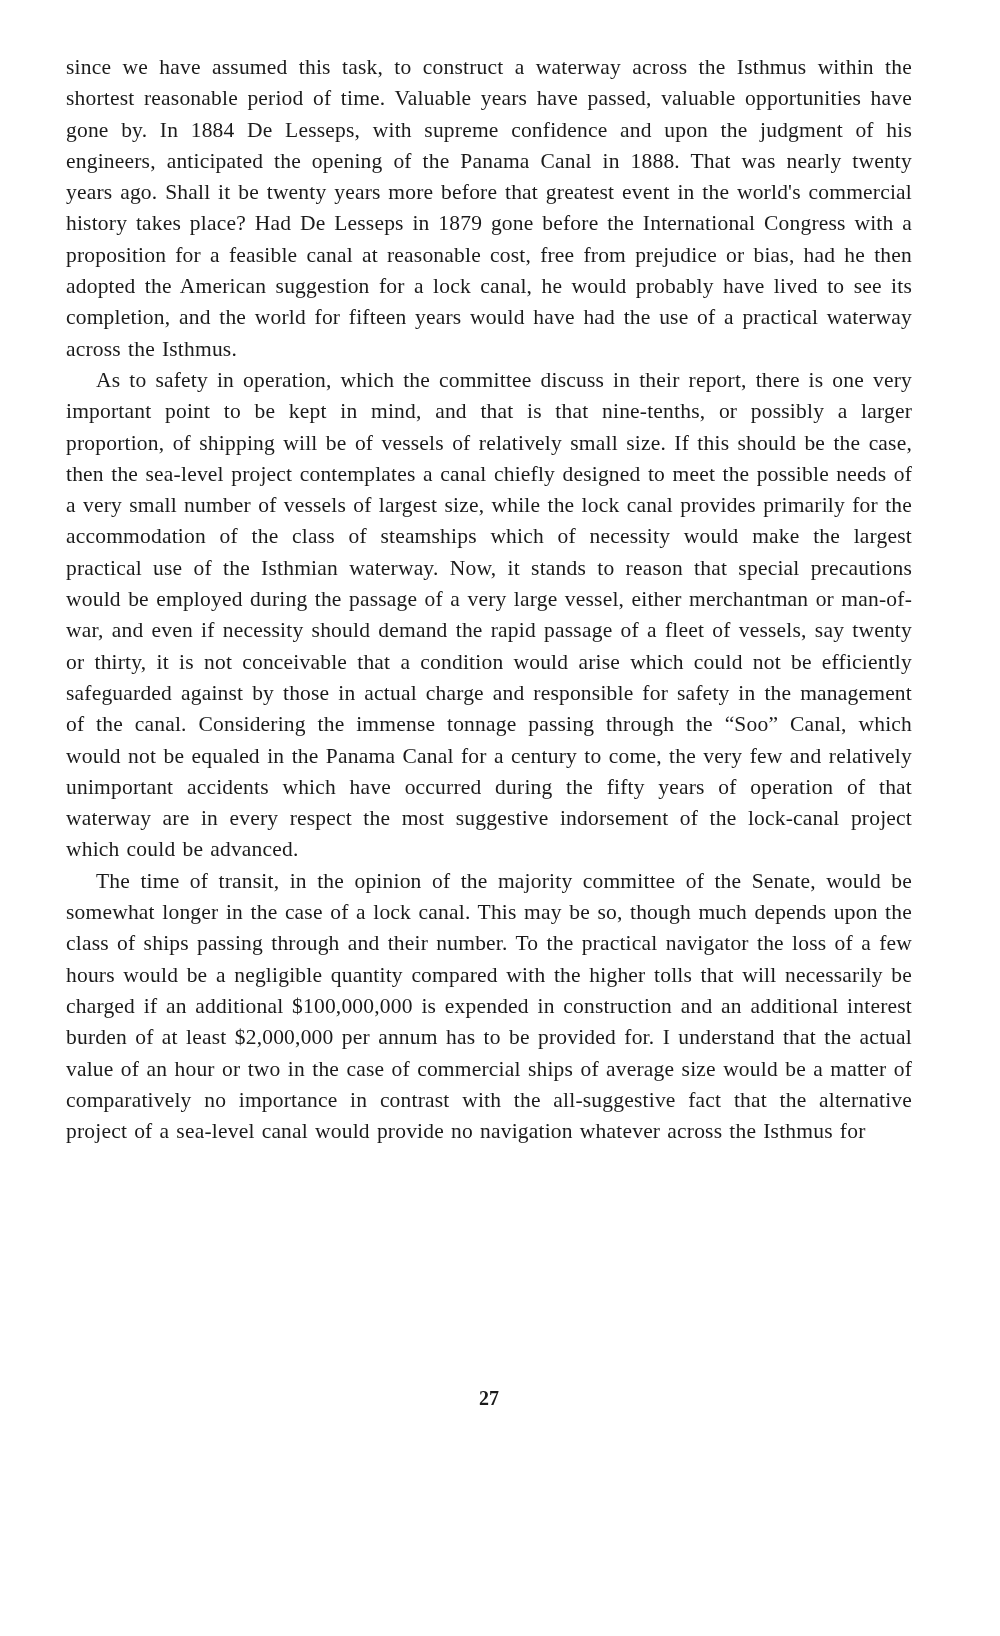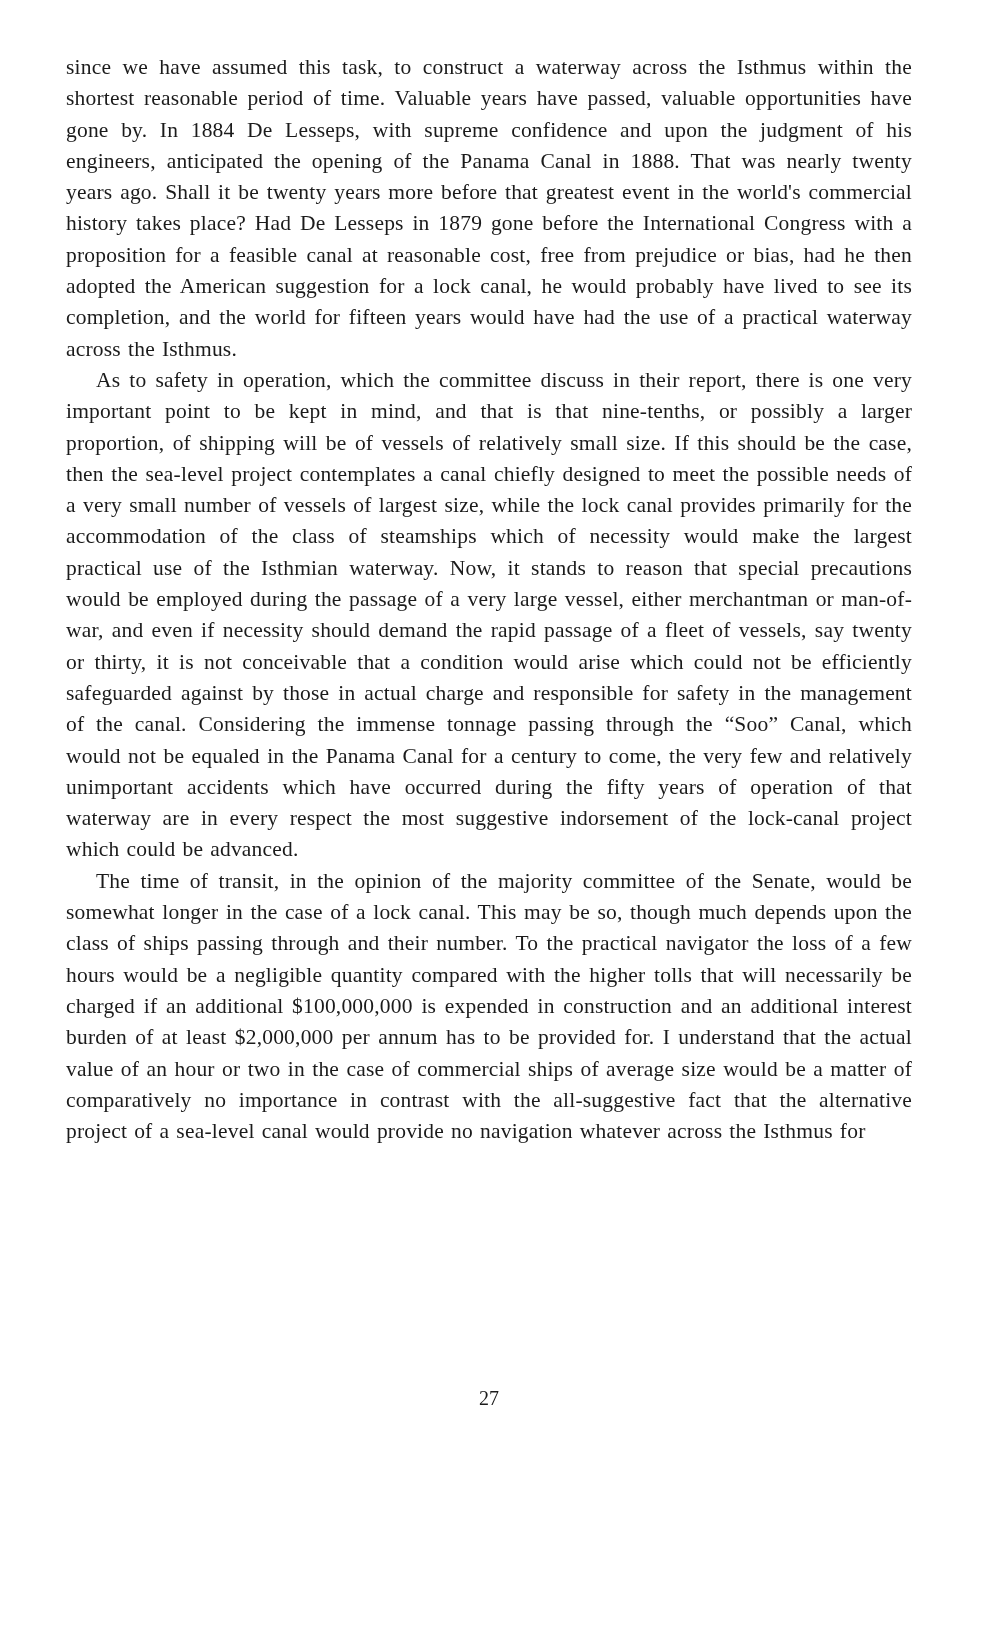--- a/index.html
+++ b/index.html
@@ -43,21 +43,21 @@
     text-indent: 0;
   }
 
   .page-number {
     position: absolute;
     bottom: 42px;
     left: 66px;
     width: 846px;
     text-align: center;
     font-size: 20px;
-    font-weight: 400;
+    font-weight: 700;
     color: #1b1b1b;
   }
 </style>
 </head>
 <body>
 
 <main class="page">
   <div class="text-block">
     <p class="para no-indent">since we have assumed this task, to construct a waterway across the Isthmus within the shortest reasonable period of time.  Valuable years have passed, valuable opportunities have gone by.  In 1884 De Lesseps, with supreme confidence and upon the judgment of his engineers, anticipated the opening of the Panama Canal in 1888.  That was nearly twenty years ago.  Shall it be twenty years more before that greatest event in the world's commercial history takes place?  Had De Lesseps in 1879 gone before the International Congress with a proposition for a feasible canal at reasonable cost, free from prejudice or bias, had he then adopted the American suggestion for a lock canal, he would probably have lived to see its completion, and the world for fifteen years would have had the use of a practical waterway across the Isthmus.</p>
     <p class="para">As to safety in operation, which the committee discuss in their report, there is one very important point to be kept in mind, and that is that nine-tenths, or possibly a larger proportion, of shipping will be of vessels of relatively small size.  If this should be the case, then the sea-level project contemplates a canal chiefly designed to meet the possible needs of a very small number of vessels of largest size, while the lock canal provides primarily for the accommodation of the class of steamships which of necessity would make the largest practical use of the Isthmian waterway.  Now, it stands to reason that special precautions would be employed during the passage of a very large vessel, either merchantman or man-of-war, and even if necessity should demand the rapid passage of a fleet of vessels, say twenty or thirty, it is not conceivable that a condition would arise which could not be efficiently safeguarded against by those in actual charge and responsible for safety in the management of the canal.  Considering the immense tonnage passing through the “Soo” Canal, which would not be equaled in the Panama Canal for a century to come, the very few and relatively unimportant accidents which have occurred during the fifty years of operation of that waterway are in every respect the most suggestive indorsement of the lock-canal project which could be advanced.</p>

